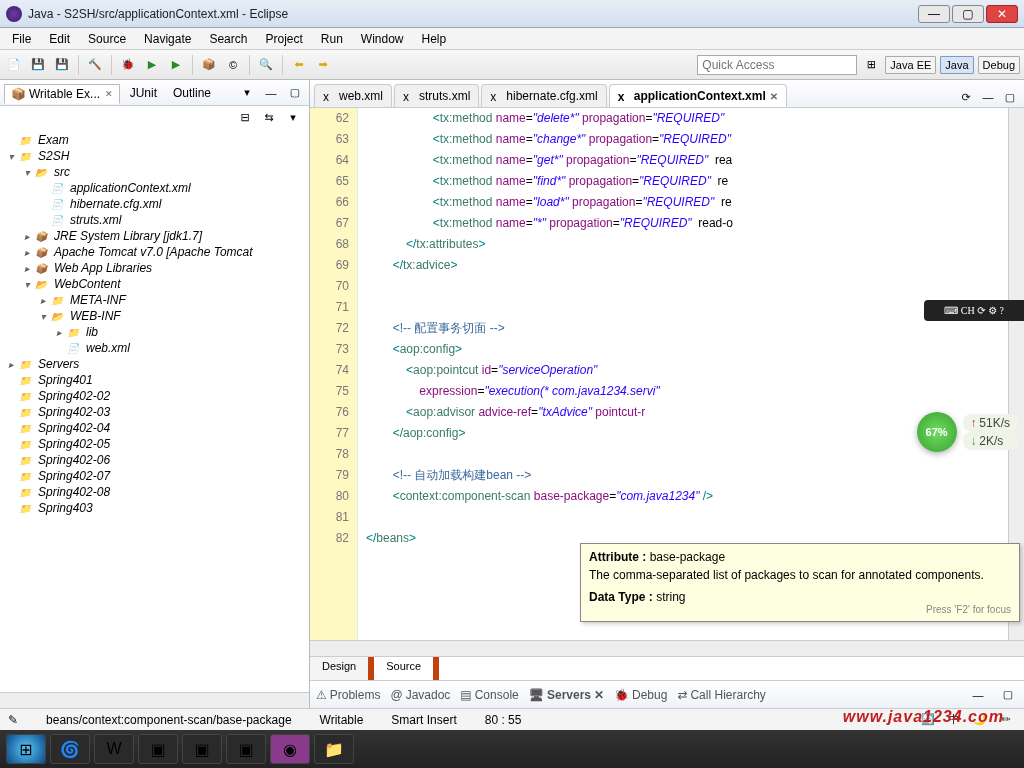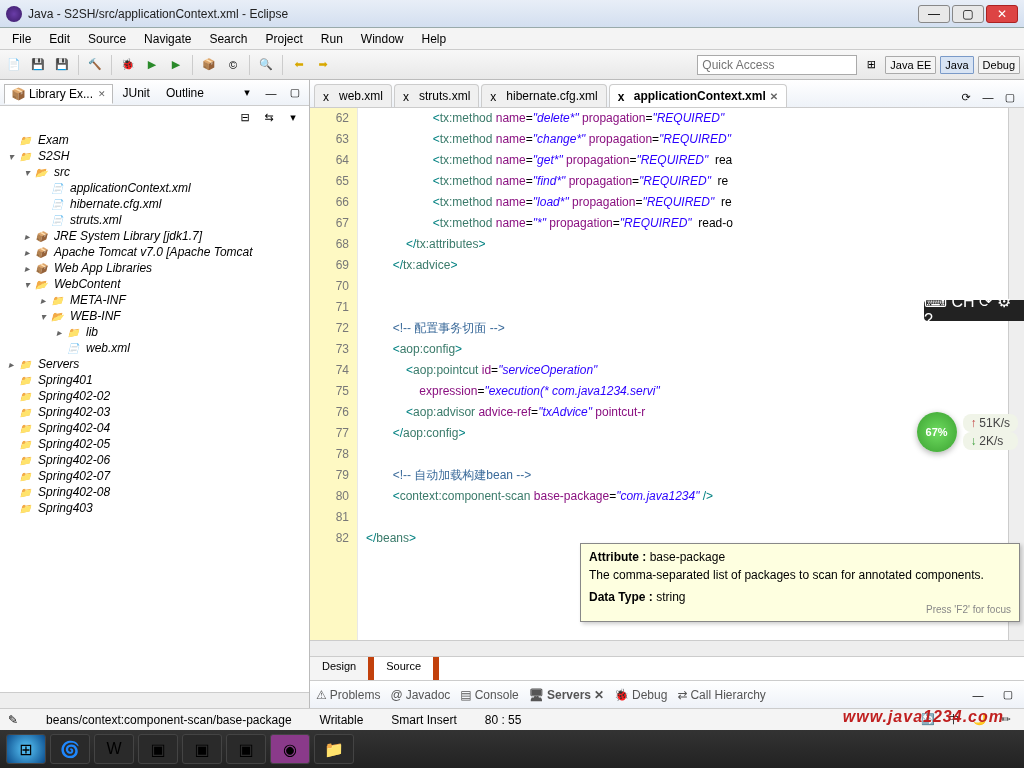--- a/index.html
+++ b/index.html
@@ -82,21 +82,21 @@
 .statusbar { height:22px; background:#f4f4f4; border-top:1px solid #ccc; display:flex; align-items:center; padding:0 8px; gap:28px; font-size:11px; }
 .statusbar .sb-item { }
 .statusbar .sb-right { margin-left:auto; display:flex; gap:6px; }
 
 
 .taskbar { height:38px; background:linear-gradient(#333,#222); display:flex; align-items:center; padding:0 6px; gap:4px; }
 .task-icon { width:40px; height:30px; border:1px solid #444; border-radius:3px; background:#2a2a2a; display:flex; align-items:center; justify-content:center; font-size:16px; }
 .watermark { position:absolute; right:20px; bottom:42px; color:#c02020; font-weight:bold; font-size:16px; font-style:italic; letter-spacing:1px; }
 
 
-.float-widget { position:absolute; right:0; top:300px; width:100px; height:21px; background:#222; border-radius:4px 0 0 4px; display:flex; align-items:center; justify-content:center; color:#fff; font-size:16px; gap:4px; }
+.float-widget { position:absolute; right:0; top:300px; width:100px; height:21px; background:#222; border-radius:4px 0 0 4px; display:flex; align-items:center; justify-content:center; color:#fff; font-size:10px; gap:4px;font-family:Liberation Serif, serif; }
 .speed-widget { position:absolute; right:6px; top:412px; display:flex; align-items:center; gap:6px; }
 .speed-ball { width:40px; height:40px; border-radius:50%; background:radial-gradient(circle,#6fdc60,#3aa030); display:flex; align-items:center; justify-content:center; color:#fff; font-size:11px; font-weight:bold; box-shadow:0 2px 6px rgba(0,0,0,0.3); }
 .speed-txt { font-size:10px; color:#444; background:#f0f4e8; border-radius:8px; padding:2px 8px; }
 .side-scroll { width:16px; background:#eee; border-left:1px solid #ccc; }
 .hscroll { height:16px; background:#eee; border-top:1px solid #ccc; }
 </style>
 </head>
 <body>
 
 <div class="titlebar">
@@ -145,21 +145,21 @@
   <span class="perspective-btn active">Java</span>
   <span class="perspective-btn">Debug</span>
 </div>
 
 <div class="workspace">
 
   <div class="sidebar">
     <div class="sidebar-tabs">
       <div class="sidebar-tab active">
         <span>📦</span>
-        <span>Library Ex...</span>
+        <span>Writable Ex...</span>
         <span class="x">✕</span>
       </div>
       <div class="sidebar-tab">
           <span>JUnit</span>
         </div>
       <div class="sidebar-tab">
           <span>Outline</span>
         </div>
       <span style="margin-left:auto" class="tbtn">▾</span>
       <span class="tbtn">—</span>

